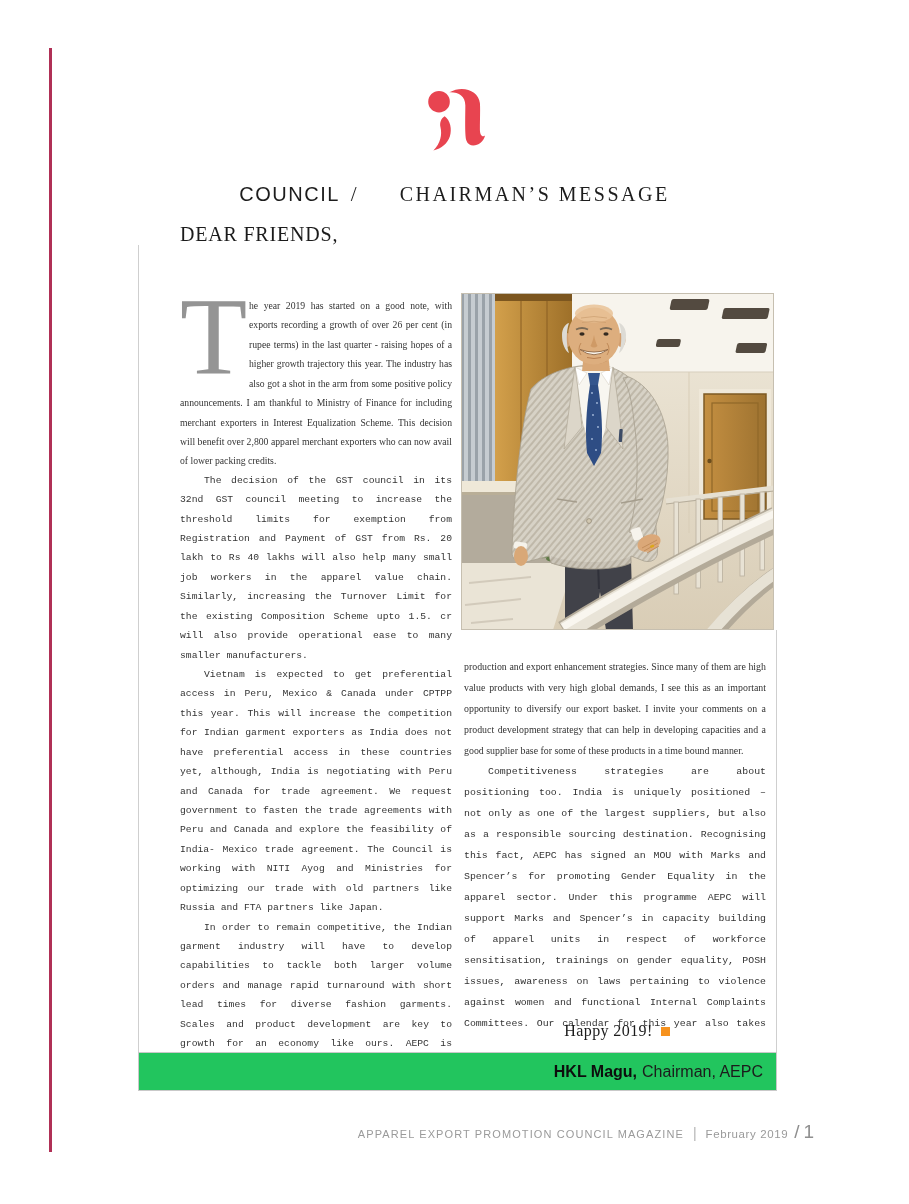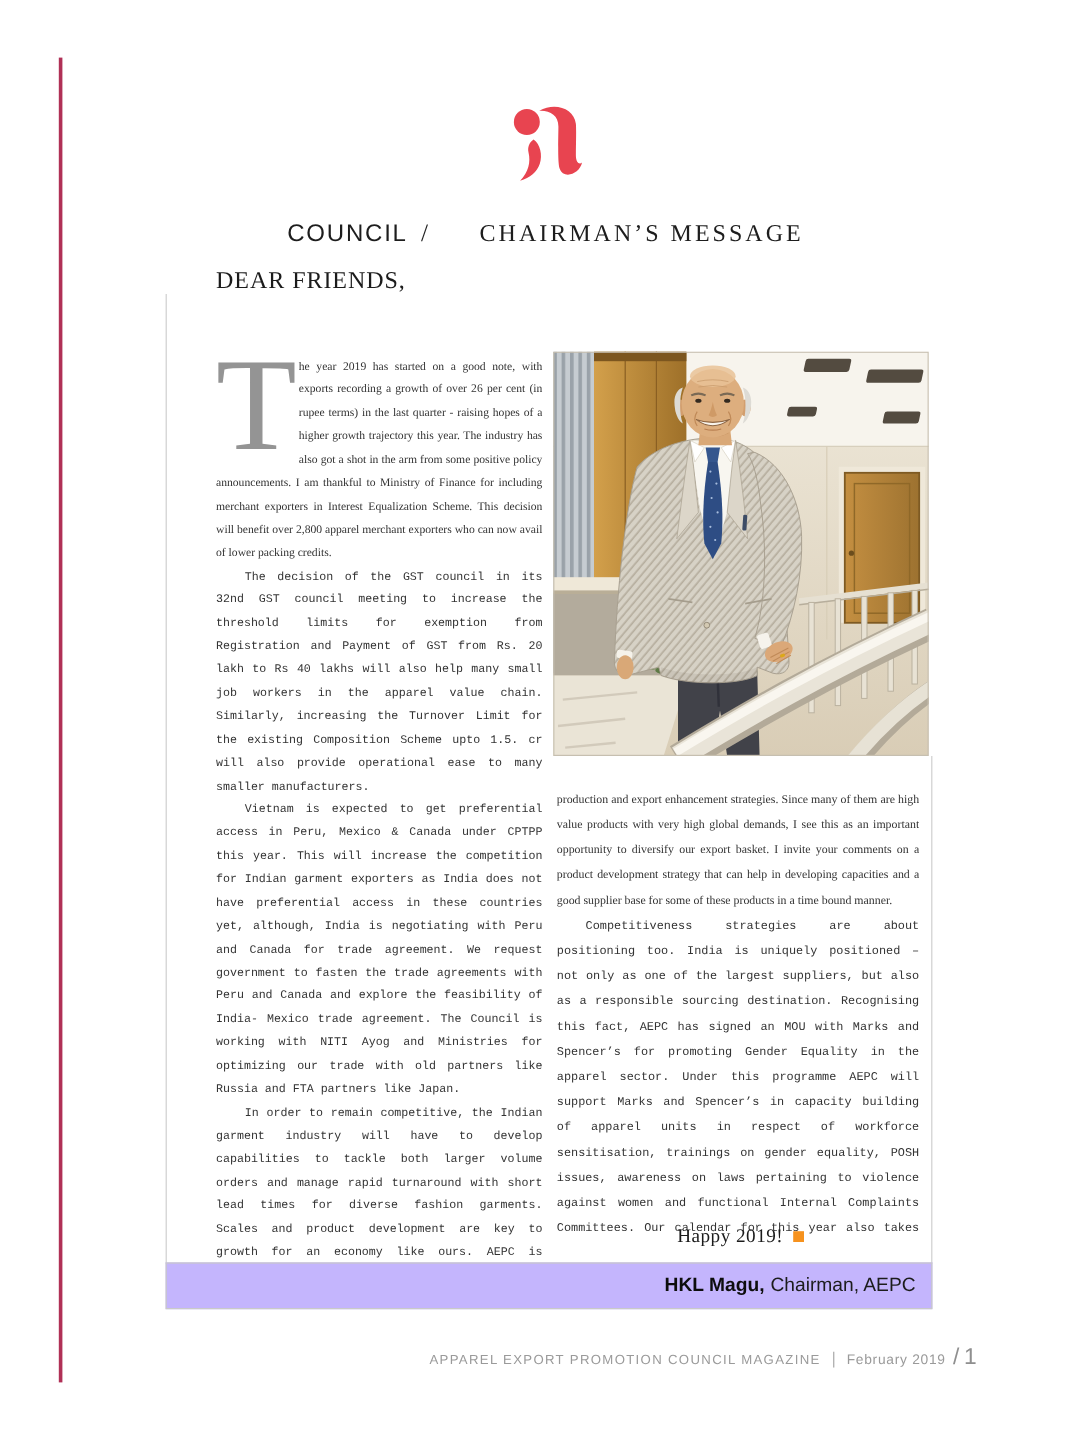--- a/index.html
+++ b/index.html
@@ -44,21 +44,21 @@
     position:absolute; left:464px; top:1022px; width:306px; text-align:center;
     font-size:16px; color:#1b1b1b; letter-spacing:0.4px;
   }
   .orange-sq {
     display:inline-block; width:9px; height:9px; margin-left:8px;
     background:var(--closing-square-orange,#f6921e);
   }
   .signature {
     position:absolute; left:138px; top:1052px; width:639px; height:39px;
     box-sizing:border-box; border:1px solid var(--border-gray,#c9c9c9);
-    background:#c4b5fd; text-align:right; line-height:37px; padding-right:13px;
+    background:#22c55e; text-align:right; line-height:37px; padding-right:13px;
     font-family:"Liberation Sans",sans-serif; white-space:nowrap;
   }
   .sig-name { font-weight:bold; font-size:16px; color:#0d0d0d; }
   .sig-title { font-size:16px; color:#1c1c1c; margin-left:5px; }
 
   .footer {
     position:absolute; left:0; top:1121px; width:777px; text-align:right;
     font-family:"Liberation Sans",sans-serif; color:var(--footer-gray,#9a9a9a);
     white-space:nowrap;
     padding-left:37px;

